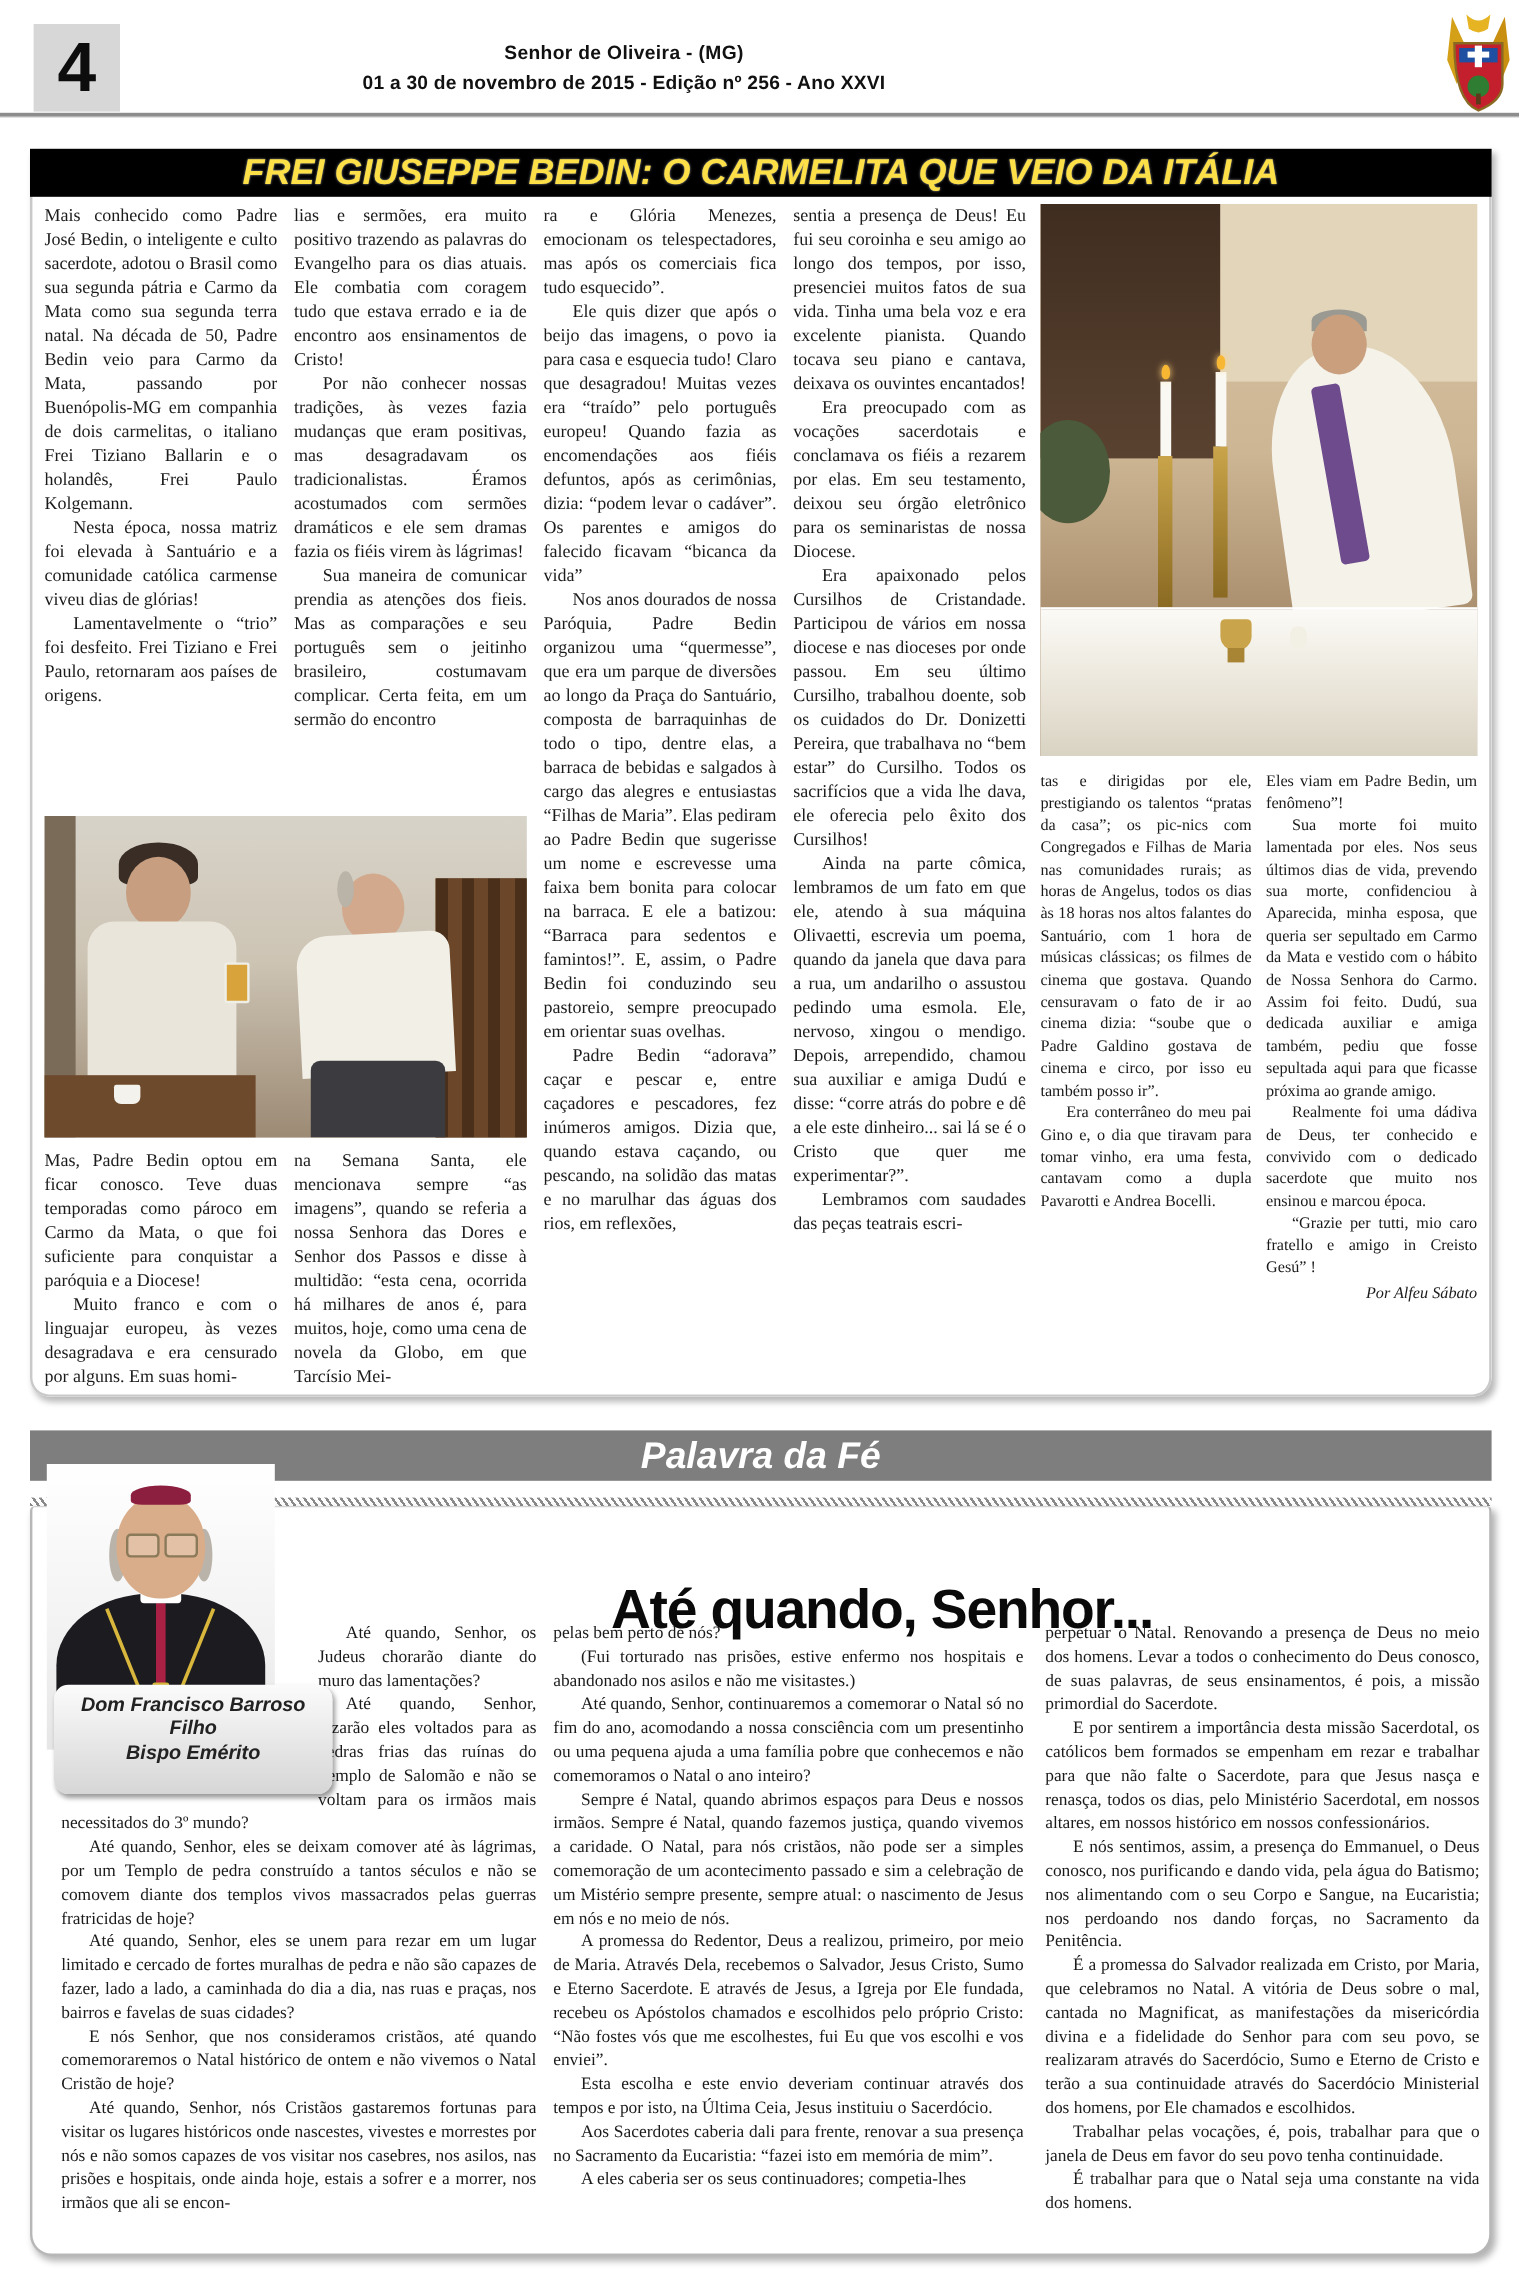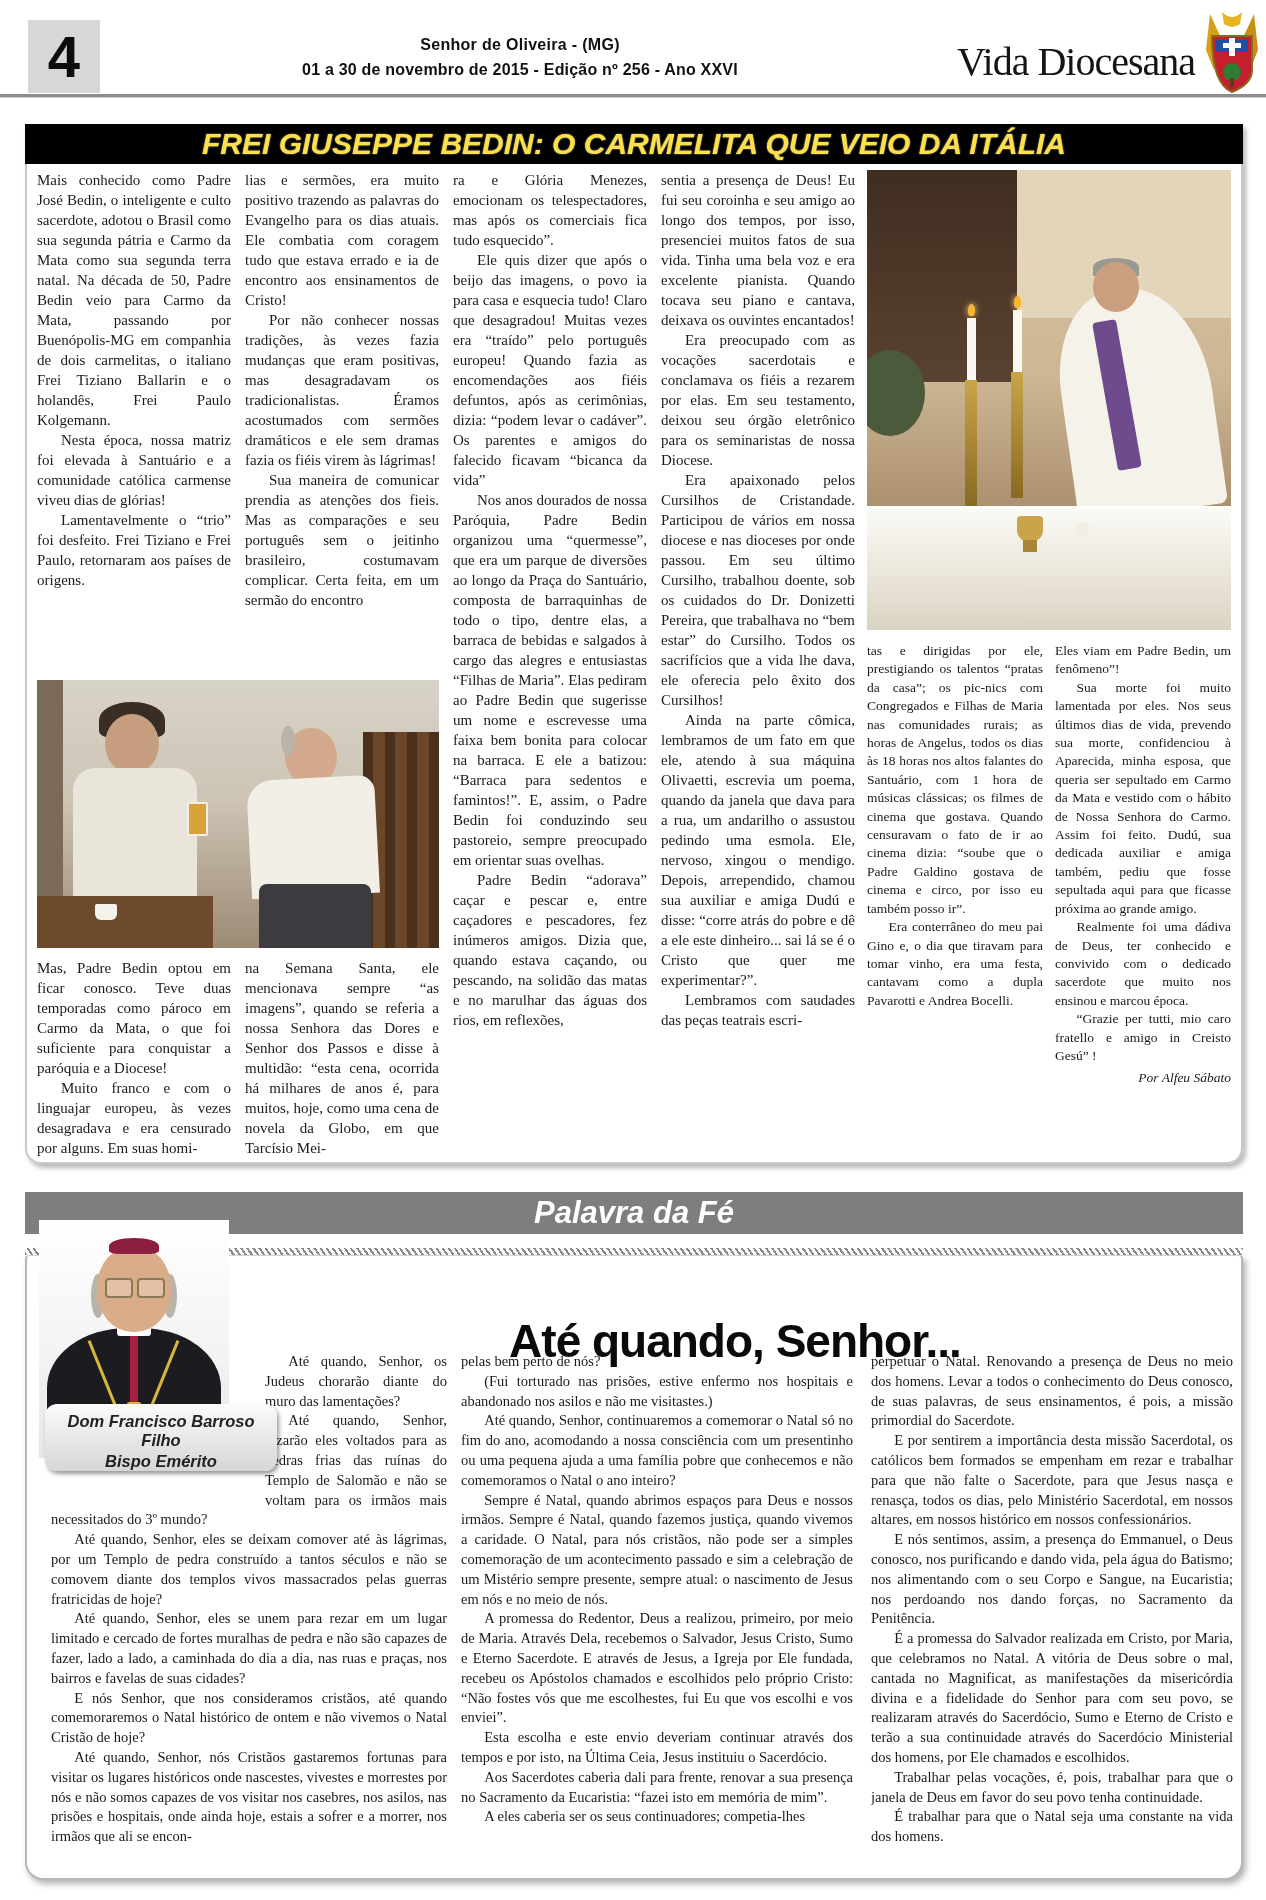--- a/index.html
+++ b/index.html
@@ -113,39 +113,38 @@
   .pb-chain1 { left:62px; top:118px; width:3px; height:72px; background:#d8b73c; transform:rotate(-22deg); }
   .pb-chain2 { left:124px; top:118px; width:3px; height:72px; background:#d8b73c; transform:rotate(22deg); }
   .pb-cross { left:88px; top:182px; width:14px; height:16px; background:#d8b73c; border-radius:2px; }
   .pb-collar { left:78px; top:104px; width:34px; height:12px; background:#fff; border-radius:3px; }
   .pb-head { left:58px; top:26px; width:74px; height:86px; background:#d9ad8a; border-radius:48%; }
   .pb-hairL { left:52px; top:54px; width:14px; height:44px; background:#b9b3aa; border-radius:50%; }
   .pb-hairR { left:124px; top:54px; width:14px; height:44px; background:#b9b3aa; border-radius:50%; }
   .pb-cap { left:70px; top:18px; width:50px; height:16px; background:#8c1f3f; border-radius:50% 50% 20% 20%; }
   .pb-glassL { left:66px; top:58px; width:24px; height:16px; border:2px solid #8a7a5a; border-radius:4px; background:rgba(255,255,255,.25); }
   .pb-glassR { left:98px; top:58px; width:24px; height:16px; border:2px solid #8a7a5a; border-radius:4px; background:rgba(255,255,255,.25); }
-  .caption-box { left:20px; top:212px; width:224px; z-index:6; text-align:center; padding:8px 4px 0;
+  .caption-box { left:20px; top:212px; width:224px; z-index:6; text-align:center; padding:8px 4px 24px;
                  background:linear-gradient(180deg,#fbfbfb,#d6d6d6); border-radius:12px;
                  box-shadow:2px 3px 4px rgba(0,0,0,.4); font-family:"Liberation Sans",sans-serif;
                  font-weight:bold; font-style:italic; font-size:16.5px; color:#222; }
   .caption-box .c2 { margin-top:2px; }
 </style>
 </head>
 <body>
 
 <div class="page">
 
   <div class="abs pagenum-box">
     <span class="pagenum">4</span>
   </div>
   <div class="abs masthead">
     <div class="l1">Senhor de Oliveira - (MG)</div>
     <div class="l2">01 a 30 de novembro de 2015 - Edição nº 256 - Ano XXVI</div>
   </div>
-  <div class="abs paper-name">Vida Diocesana</div>
   <div class="abs crest">
     <svg width="60" height="84" viewBox="0 0 60 84">
       <path d="M8 4 L20 30 L12 60 L4 40 Z" fill="#d4a017"></path>
       <path d="M52 4 L40 30 L48 60 L56 40 Z" fill="#c98f10"></path>
       <path d="M20 2 Q30 12 40 2 L38 14 Q30 20 22 14 Z" fill="#e6b422"></path>
       <path d="M10 26 L50 26 L50 60 Q50 74 30 82 Q10 74 10 26 Z" fill="#c41f2c" stroke="#8a6a22" stroke-width="2"></path>
       <rect x="14" y="30" width="32" height="12" fill="#1e4fa0"></rect>
       <rect x="27" y="28" width="6" height="18" fill="#ffffff"></rect>
       <rect x="21" y="33" width="18" height="5" fill="#ffffff"></rect>
       <circle cx="30" cy="62" r="9" fill="#2e7d32"></circle>

